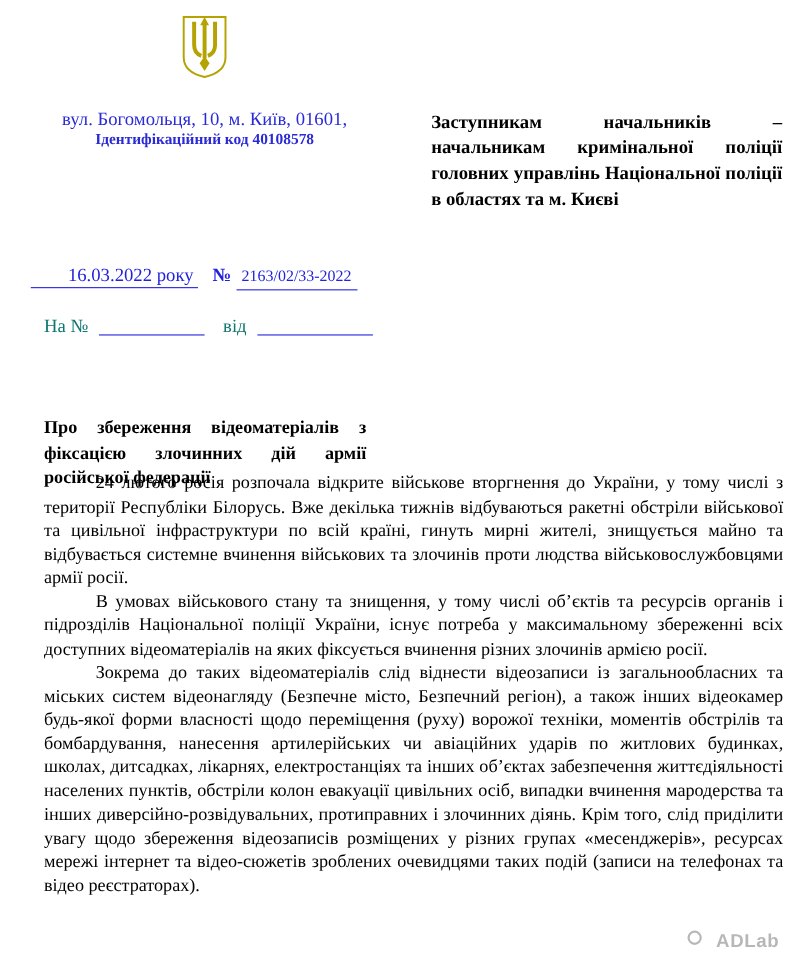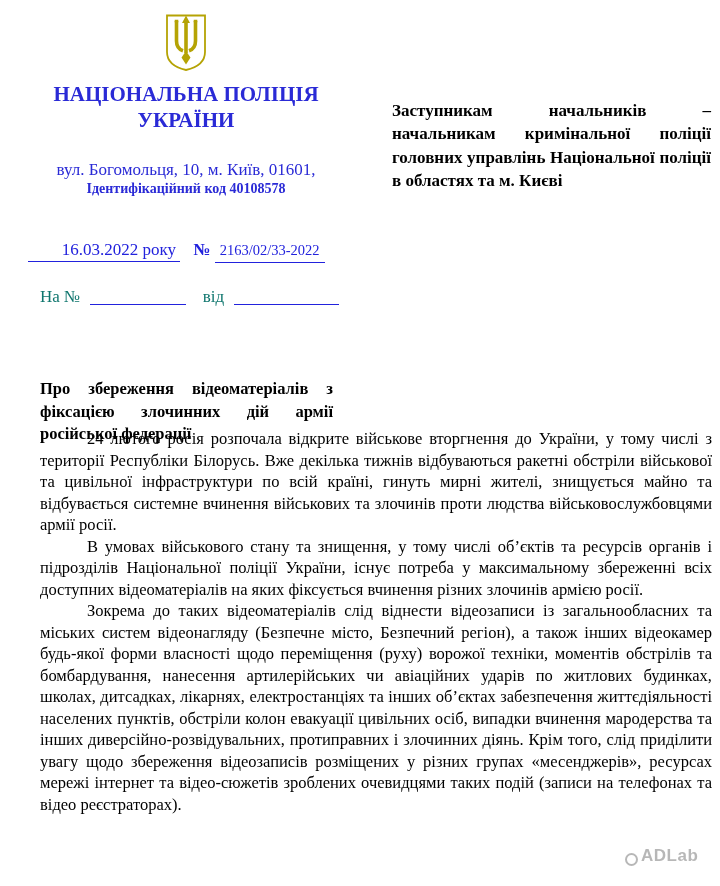--- a/index.html
+++ b/index.html
@@ -34,21 +34,21 @@
       font-weight:bold;font-size:16.5px;line-height:22.5px;text-align:justify;margin-top:32px;
     }
     
     .body-text{
       position:absolute;left:40px;top:428px;width:672px;
       font-size:16.5px;line-height:21.5px;text-align:justify;
     }
     .body-text p{margin:0;text-indent:47px;}
     
     .watermark{
-      position:absolute;left:625px;top:846px;display:flex;align-items:flex-end;gap:3px;
+      position:absolute;left:625px;top:846px;display:flex;align-items:flex-start;gap:13px;
       color:#7d7d7d;opacity:0.55;pointer-events:none;
       font-family:"Liberation Sans", sans-serif;font-size:17px;font-weight:bold;letter-spacing:0.5px;
     }
     .wm-ring{width:13px;height:13px;border:2px solid #7d7d7d;border-radius:50%;box-sizing:border-box;flex:0 0 auto;}
   </style>
 </head>
 <body>
 
 <div class="page">
 
@@ -57,21 +57,20 @@
       <path d="M4,3.5 H42 V40 C42,50.5 33,55.7 23,58 C13,55.7 4,50.5 4,40 Z" fill="none" stroke="#b5a304" stroke-width="1.8"></path>
       <g fill="none" stroke="#b5a304">
         <path d="M13.5,9 V29 q0,7.5 6.5,9.8" stroke-width="3.6"></path>
         <path d="M32.5,9 V29 q0,7.5 -6.5,9.8" stroke-width="3.6"></path>
         <path d="M23,10.5 V41" stroke-width="3.6"></path>
         <path d="M11.7,9 h3.6 M30.7,9 h3.6" stroke-width="2.4"></path>
       </g>
       <path d="M23,3.5 L19,11 H27 Z" fill="#b5a304"></path>
       <path d="M23,39 L18.5,45.5 L23,52.5 L27.5,45.5 Z" fill="#b5a304"></path>
     </svg>
-    <div class="org-name">НАЦІОНАЛЬНА ПОЛІЦІЯ УКРАЇНИ</div>
     <div class="address">
       <div>вул. Богомольця, 10, м. Київ, 01601,</div>
     </div>
     <div class="id-code">Ідентифікаційний код 40108578</div>
   </div>
 
   <div class="addressee">Заступникам начальників – начальникам кримінальної поліції головних управлінь Національної поліції в областях та м. Києві</div>
 
   <div class="ref1">
     <span class="u-date">16.03.2022 року</span>

